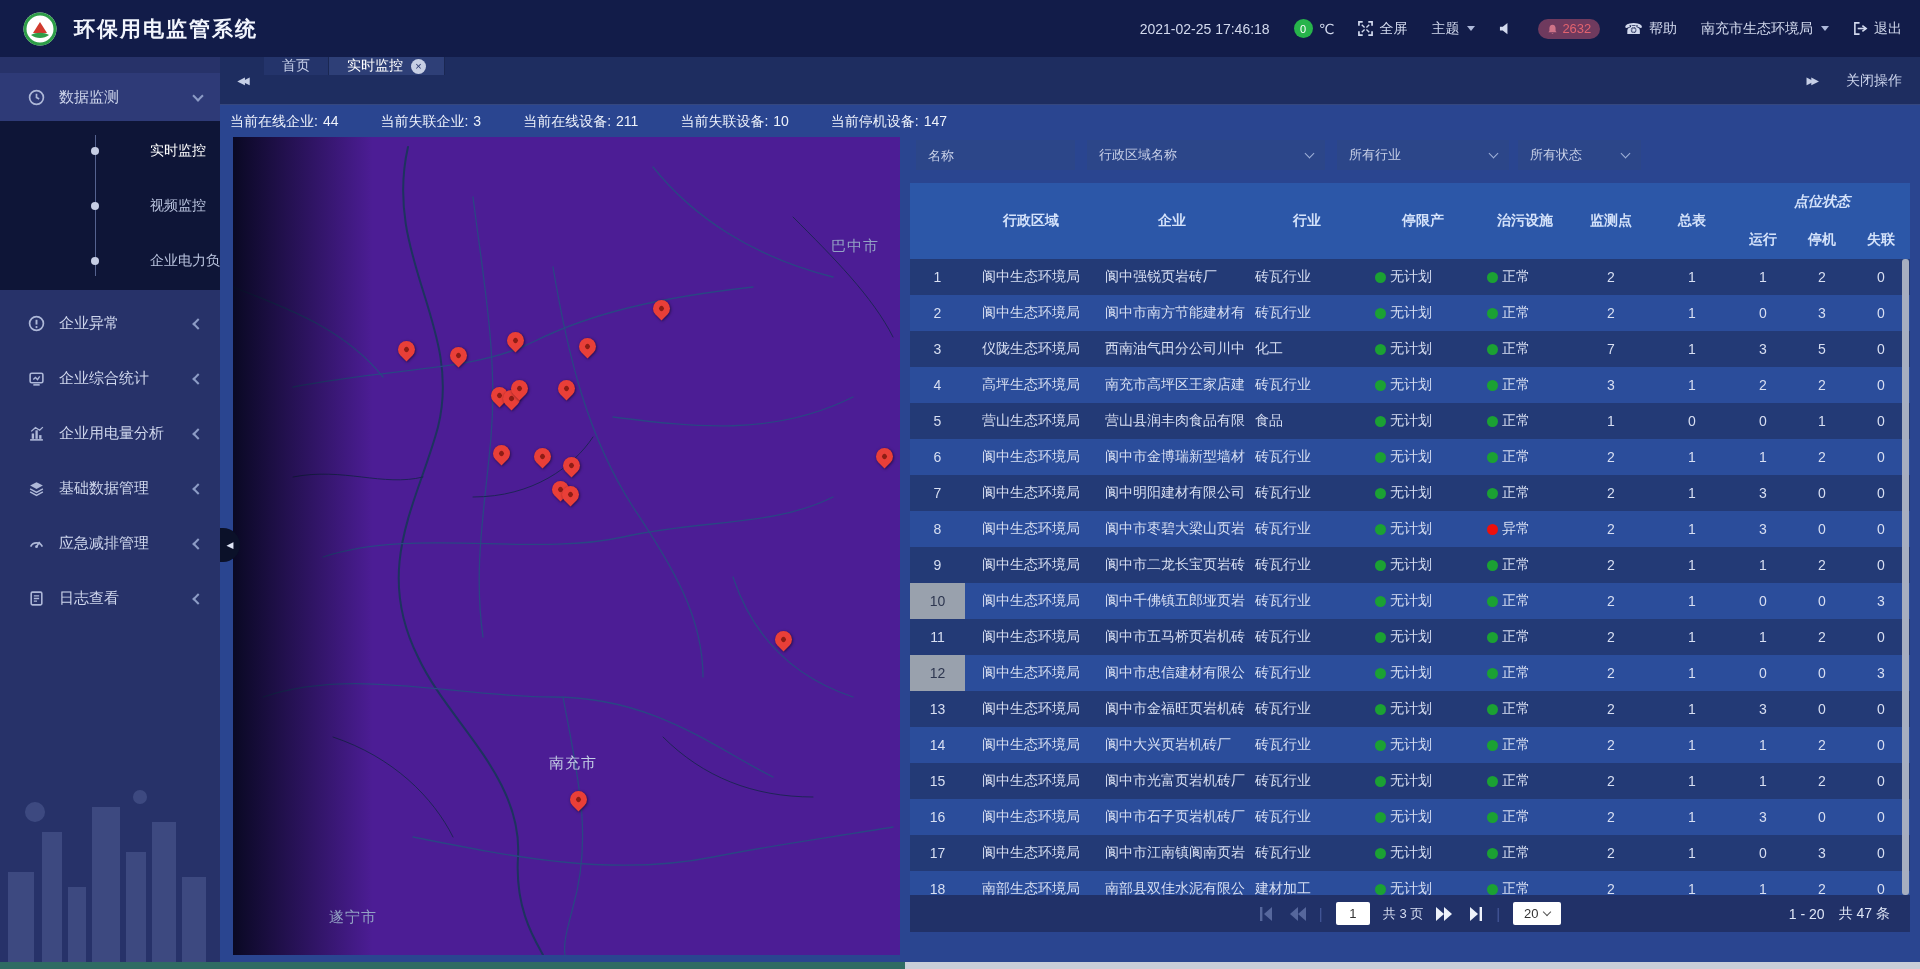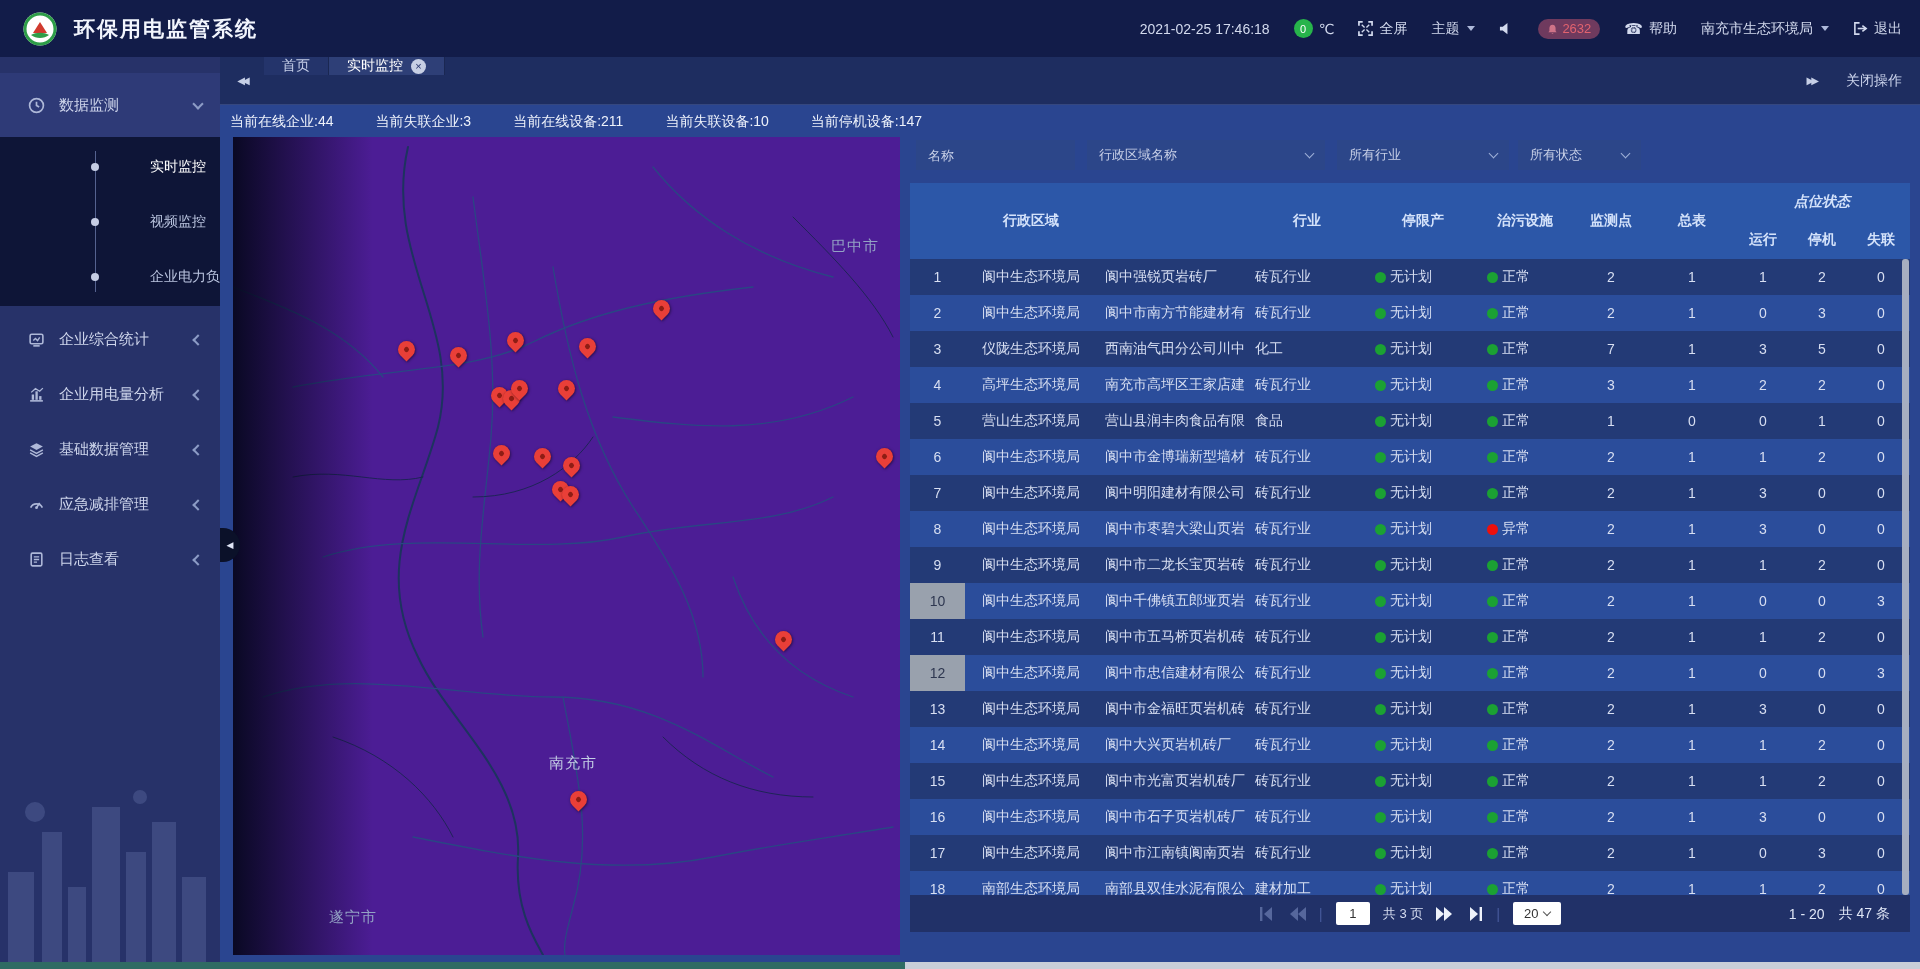--- a/index.html
+++ b/index.html
@@ -15,21 +15,21 @@
   .temp-badge { width:19px; height:19px; border-radius:50%; background:#27b44b; color:#fff; font-size:11px; display:flex; align-items:center; justify-content:center; }
   .alert-pill { min-width:58px; height:20px; border-radius:10px; background:rgba(188,84,112,.55); display:flex; align-items:center; justify-content:center; gap:4px; color:#e2636f; font-size:13px; padding:0 9px; }
   .caret-down { display:inline-block; width:0; height:0; border-left:4px solid transparent; border-right:4px solid transparent; border-top:5px solid #aeb9da; margin-left:2px; }
   .hicon { width:15px; height:15px; display:inline-block; }
   .hicon svg { width:100%; height:100%; }
 
   
   .sidebar { position:absolute; left:0; top:57px; width:220px; height:912px; background:#273269; z-index:20; overflow:hidden; }
   .sb-menu { padding-top:16px; }
   .sb-group { height:44px; display:flex; align-items:center; padding:0 18px 0 28px; color:#cfd6ec; font-size:15px; cursor:pointer; position:relative; }
-  .sb-group.first { background:#2e3a77; height:64px; }
+  .sb-group.first { background:#2e3a77; height:48px; }
   .sb-group .gicon { width:17px; height:17px; margin-right:14px; color:#aeb8d8; flex:none; }
   .sb-group .gicon svg { width:100%; height:100%; }
   .sb-group .chev { margin-left:auto; }
   .sb-rest { margin-top:6px; }
   .sb-rest .sb-group { height:55px; }
   .chev { width:8px; height:8px; border-left:2px solid #8d9cc6; border-bottom:2px solid #8d9cc6; display:inline-block; }
   .chev.down { transform:rotate(-45deg); margin-top:-3px; }
   .chev.left { transform:rotate(45deg); }
   .sb-sub { background:#0e1537; position:relative; padding:2px 0; }
   .sb-sub::before { content:""; position:absolute; left:95px; top:14px; bottom:14px; width:1px; background:#55628f; }
@@ -44,21 +44,21 @@
   .tab-arrow { width:44px; display:flex; align-items:center; justify-content:center; color:#c6cfe6; font-size:10px; letter-spacing:-3px; cursor:pointer; }
   .tab { display:flex; align-items:center; gap:8px; padding:0 18px; font-size:14px; color:#c6cfe8; background:#24346b; cursor:pointer; border-right:1px solid #1a2752; }
   .tab.active { background:#2e3f77; color:#fff; }
   .tab-x { width:15px; height:15px; border-radius:50%; background:#c7cfe4; color:#26336b; font-size:11px; line-height:15px; text-align:center; }
   .tab-ops { margin-left:auto; display:flex; align-items:center; gap:30px; padding-right:18px; color:#ccd4ec; font-size:14px; }
 
   .content { position:absolute; left:0; top:48px; right:0; bottom:0; background:#2a4590; }
 
   
   .stats { position:absolute; left:10px; top:2px; height:30px; display:flex; align-items:center; gap:42px; font-size:14px; color:#eef2fb; white-space:nowrap; }
-  .stat { display:flex; }
+  .stat { display:flex; gap:5px; }
 
   
   .map-panel { position:absolute; left:13px; top:32px; width:667px; height:818px; background:#4c1d95; overflow:hidden; }
   .map-panel::before { content:""; position:absolute; left:0; top:0; bottom:0; width:140px; background:linear-gradient(to right, rgba(4,7,26,.92), rgba(4,7,26,0)); z-index:2; }
   .map-roads { position:absolute; left:0; top:0; width:667px; height:818px; }
   .city-label { position:absolute; font-size:15px; color:#93a2c4; z-index:3; letter-spacing:1px; }
   .city-label.big { color:#c3cde4; }
   .pin { position:absolute; width:17px; height:17px; background:#e93f38; border-radius:50% 50% 50% 0; transform:rotate(-45deg); box-shadow:0 1px 3px rgba(0,0,0,.55); z-index:4; }
   .pin::after { content:""; position:absolute; width:5px; height:5px; border-radius:50%; background:#8e1d14; left:6px; top:6px; }
   .collapse-handle { position:absolute; left:220px; top:528px; width:20px; height:34px; background:#0b1129; border-radius:0 17px 17px 0; z-index:25; display:flex; align-items:center; justify-content:center; color:#dfe5f5; font-size:9px; cursor:pointer; }
@@ -187,20 +187,29 @@
           <span>实时监控</span>
         </div>
         <div class="sb-item">
           <span>视频监控</span>
         </div>
         <div class="sb-item">
           <span>企业电力负荷明细</span>
         </div>
       </div>
       <div class="sb-rest">
+        <div class="sb-group">
+          <span class="gicon"><svg viewBox="0 0 16 16">
+              <circle cx="8" cy="8" r="6.5" fill="none" stroke="currentColor" stroke-width="1.6"></circle>
+              <path d="M8 4.5 V9" stroke="currentColor" stroke-width="1.8"></path>
+              <circle cx="8" cy="11.4" r="1" fill="currentColor"></circle>
+            </svg></span>
+          <span>企业异常</span>
+          <span class="chev left"></span>
+        </div>
         <div class="sb-group">
           <span class="gicon"><svg viewBox="0 0 16 16">
               <rect x="2" y="3" width="12" height="9" rx="1.5" fill="none" stroke="currentColor" stroke-width="1.5"></rect>
               <path d="M5 14 H11" stroke="currentColor" stroke-width="1.5"></path>
               <path d="M5 9 L7 7 L9 9 L11 6" fill="none" stroke="currentColor" stroke-width="1.3"></path>
             </svg></span>
           <span>企业综合统计</span>
           <span class="chev left"></span>
         </div>
         <div class="sb-group">
@@ -370,20 +379,21 @@
         </div>
         <div class="fbox" style="left:608px;width:123px">
           <span>所有状态</span>
           <span class="fchev"></span>
         </div>
       </div>
 
       <div class="thead tgrid">
         <div class="th" style="grid-column:1"></div>
         <div class="th" style="grid-column:2">行政区域</div>
+        <div class="th" style="grid-column:3">企业</div>
         <div class="th" style="grid-column:4">行业</div>
         <div class="th" style="grid-column:5">停限产</div>
         <div class="th" style="grid-column:6">治污设施</div>
         <div class="th" style="grid-column:7">监测点</div>
         <div class="th" style="grid-column:8">总表</div>
         <div class="th group" style="grid-column:9/12">点位状态</div>
         <div class="th sub" style="grid-column:9">运行</div>
         <div class="th sub" style="grid-column:10">停机</div>
         <div class="th sub" style="grid-column:11">失联</div>
       </div>

